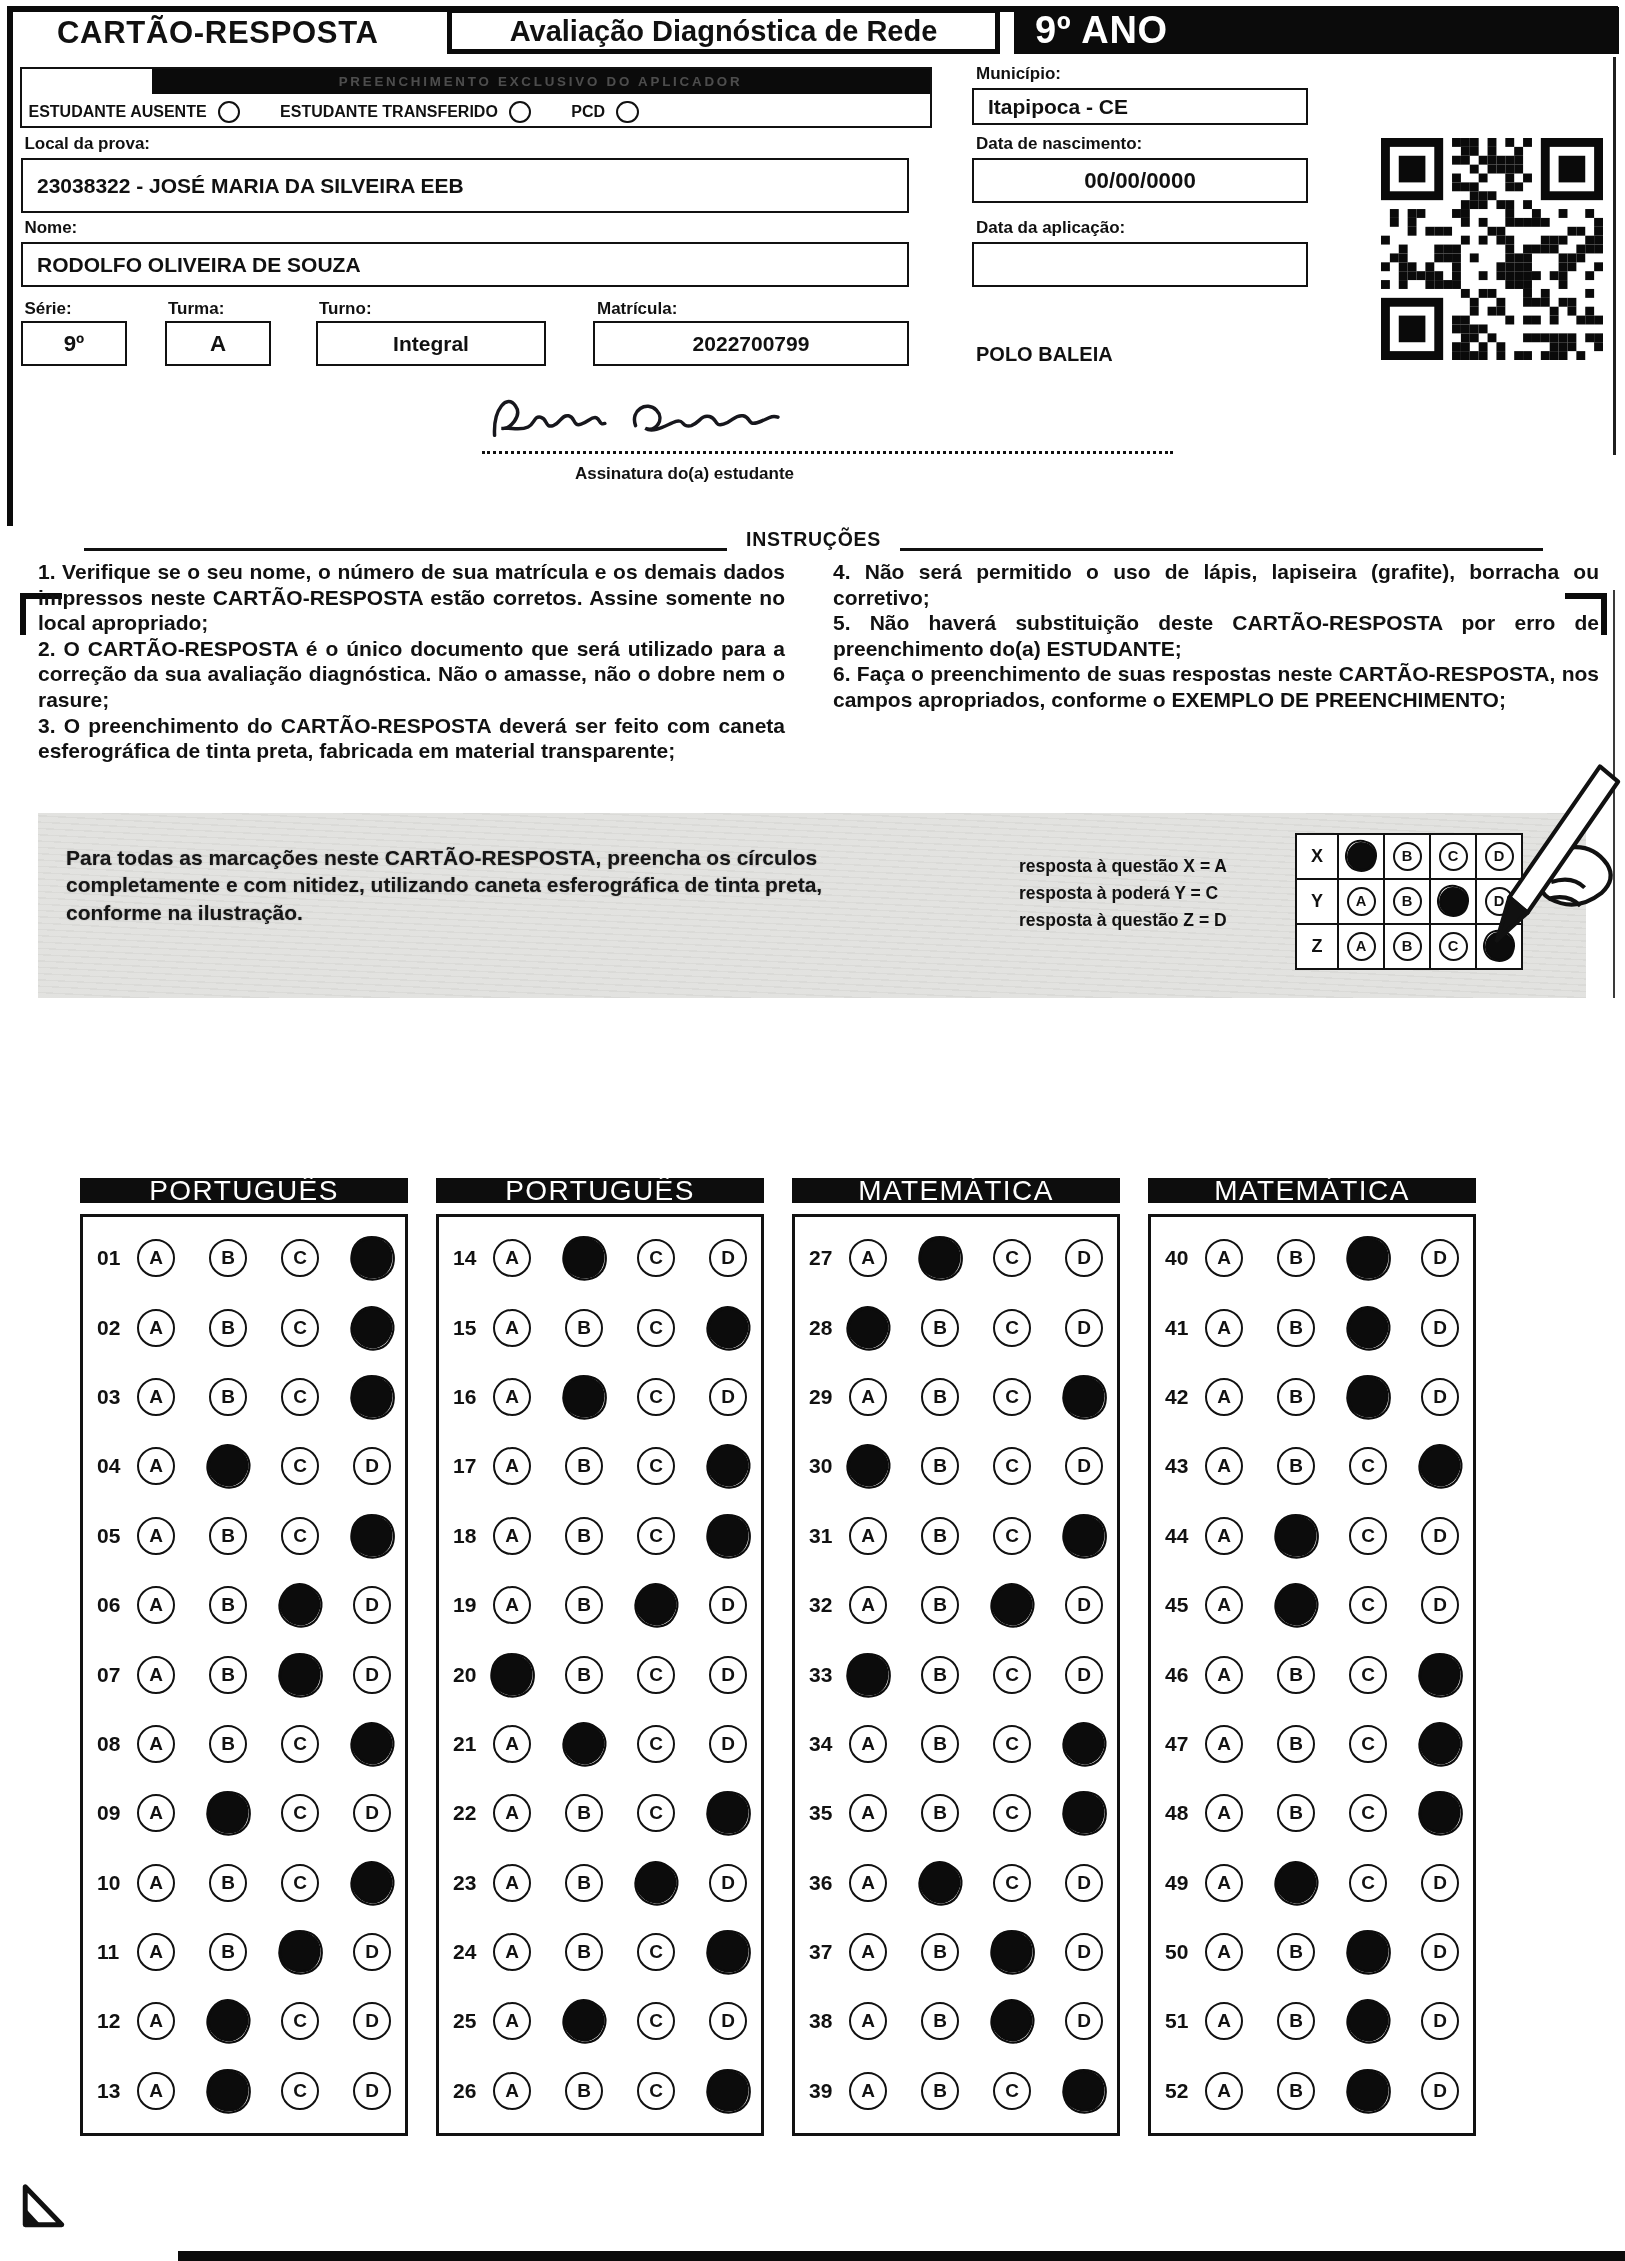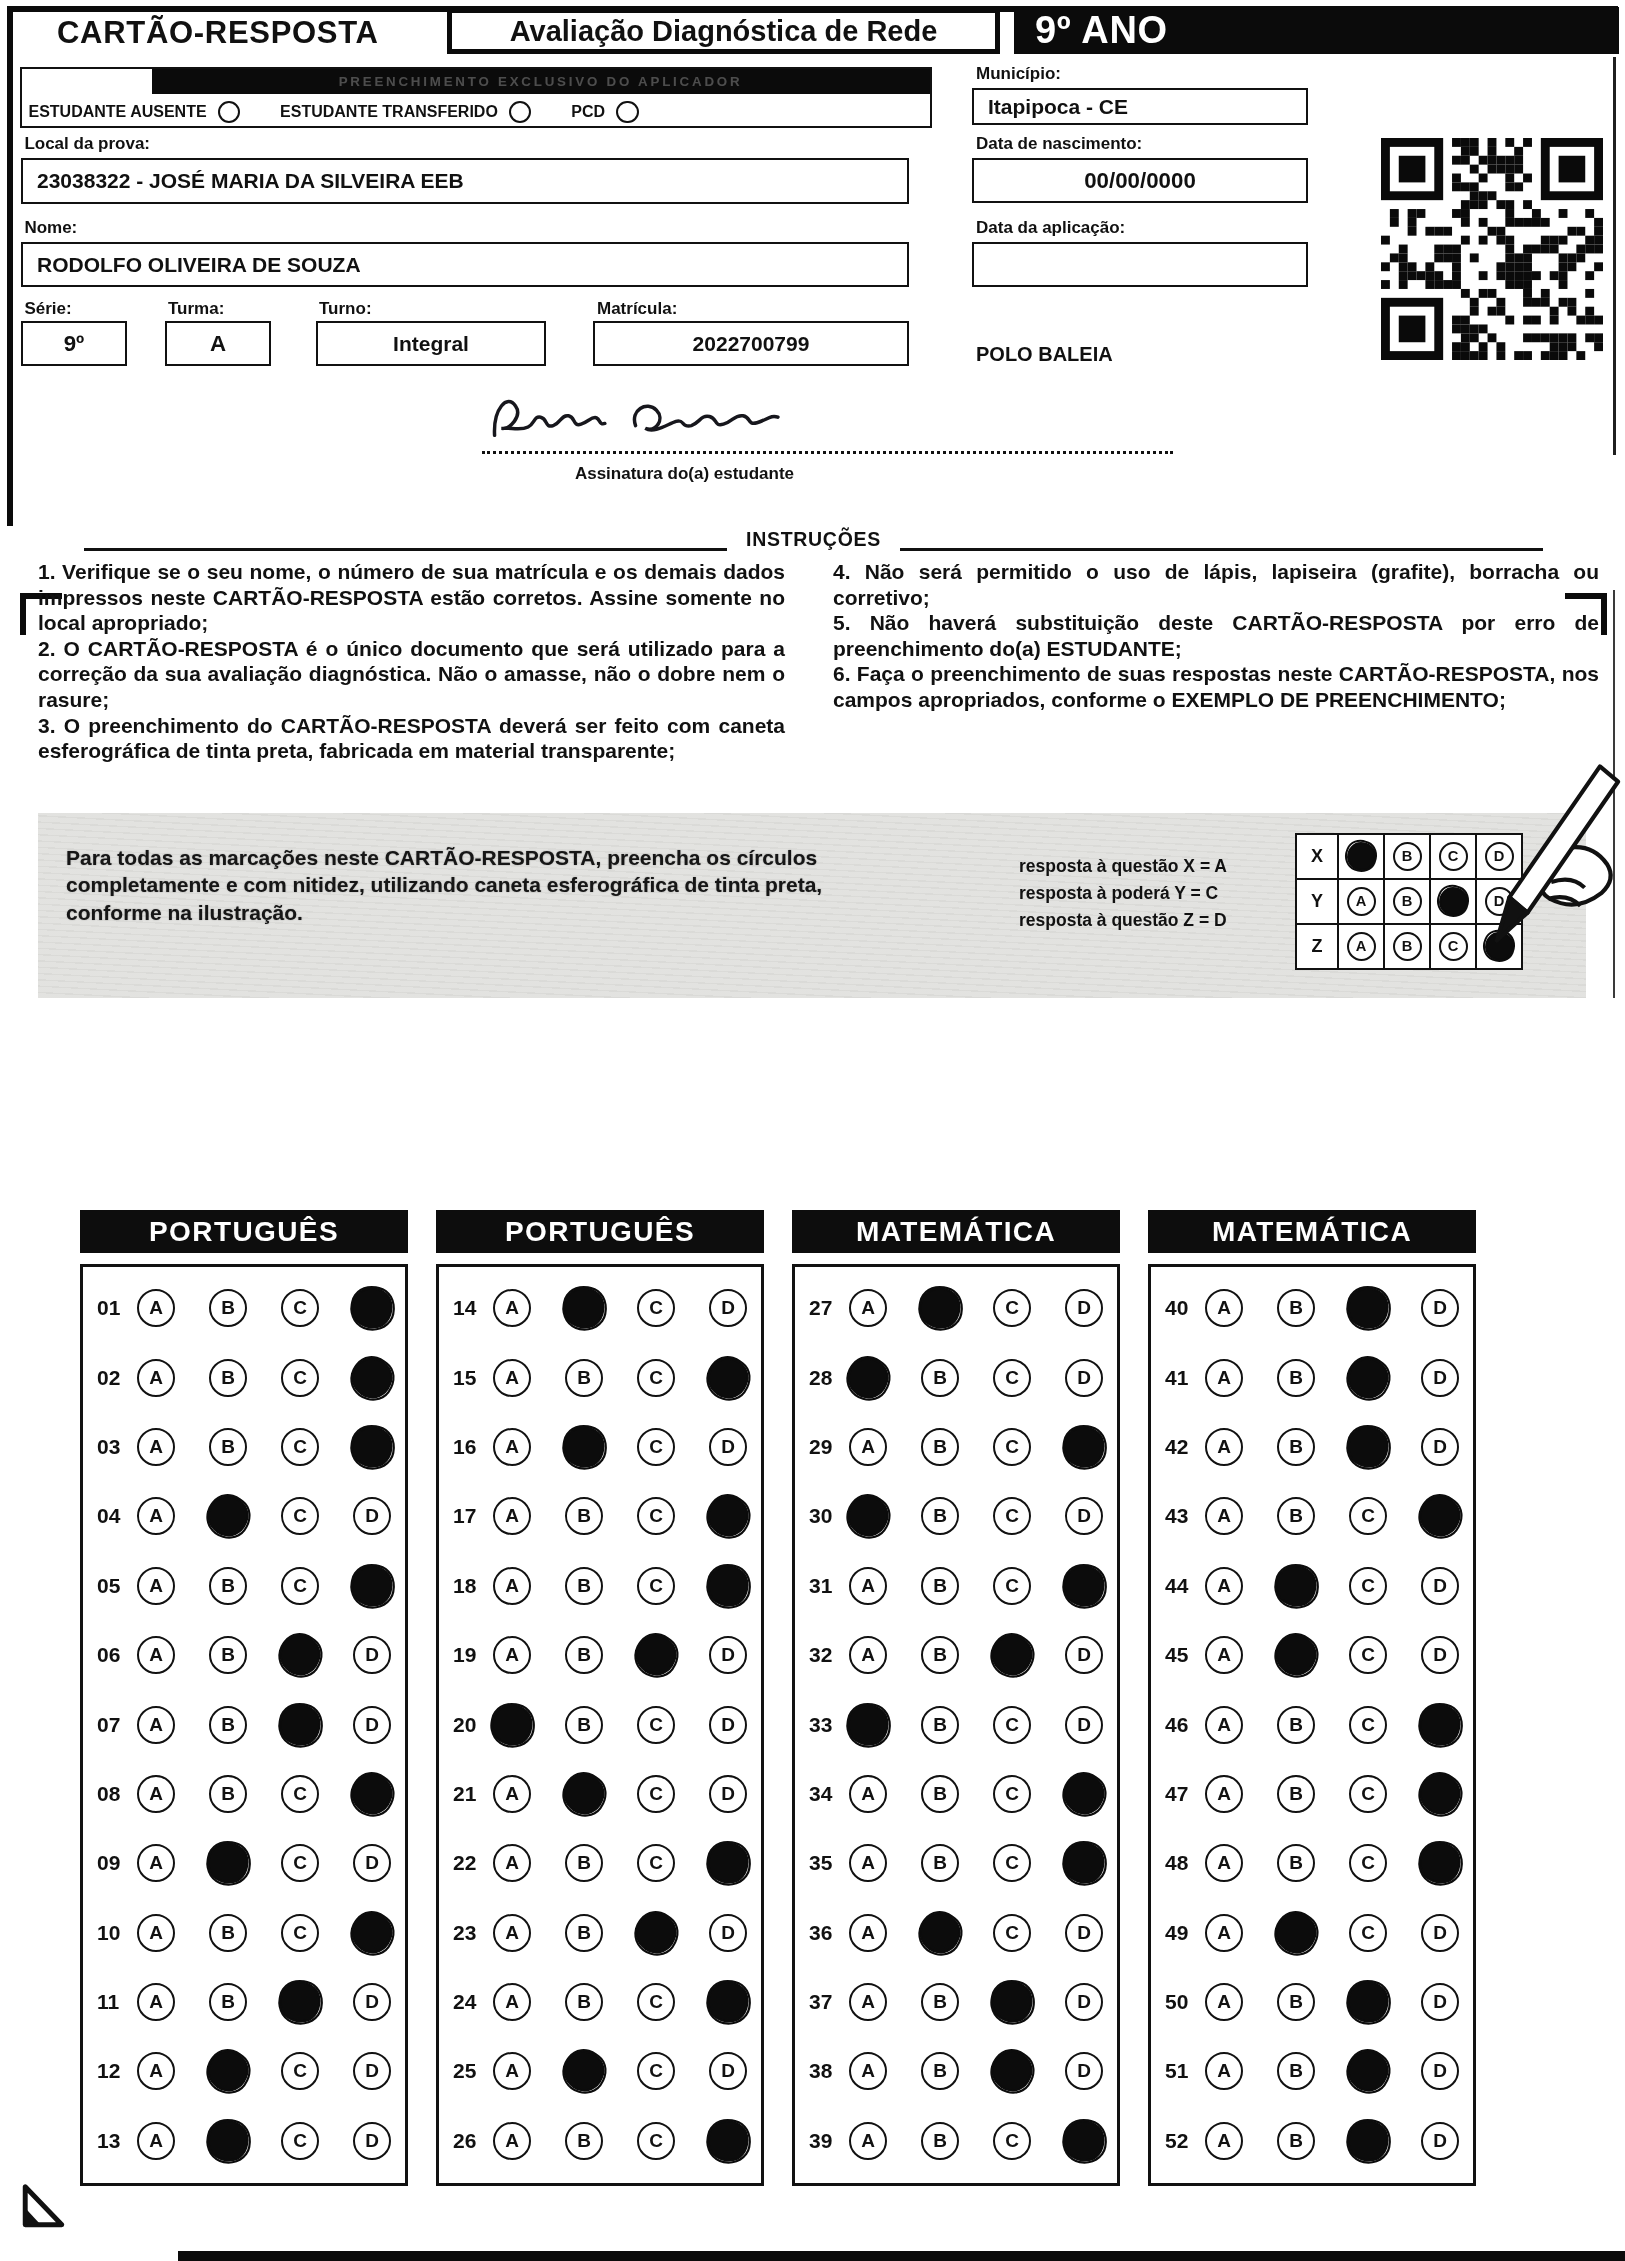--- a/index.html
+++ b/index.html
@@ -82,22 +82,22 @@
   .bubble.small{width:29px;height:29px;border-width:2.1px;font-size:14.7px;}
   .bubble.filled{background:#0c0c0c;border-color:#0c0c0c;color:transparent;
                  border-radius:48% 52% 46% 54%/52% 46% 54% 48%;}
   .bubble.filled::before{content:"";position:absolute;inset:-3.5px;border:2.8px solid #0c0c0c;
                  border-radius:50% 46% 54% 50%/46% 54% 48% 52%;transform:rotate(22deg);}
   .q-row:nth-child(even) .bubble.filled{transform:rotate(14deg) scale(1.07);}
   .q-row:nth-child(odd)  .bubble.filled{transform:rotate(-11deg) scale(1.09);}
 
   
   #sections{position:absolute;left:80px;top:1178px;display:grid;grid-template-columns:repeat(4,328px);column-gap:28px;}
-  .col-header{height:43px;background:#0d0d0d;color:#fff;display:flex;align-items:center;justify-content:center;
-              font-size:28px;font-weight:bold;letter-spacing:1.4px;margin-top:32px;}
+  .col-header{height:25px;background:#0d0d0d;color:#fff;display:flex;align-items:center;justify-content:center;
+              font-size:28px;font-weight:normal;letter-spacing:1.4px;}
   .col-box{margin-top:10.5px;border:3.5px solid #111;height:922px;padding:7px 14px;display:flex;flex-direction:column;background:#fff;}
   .q-row{flex:1;display:flex;align-items:center;}
   .q-num{width:40px;font-size:21px;font-weight:bold;}
   .q-bubbles{flex:1;display:flex;justify-content:space-between;align-items:center;}
 
   
   #bottom-bar{position:absolute;left:178px;top:2251px;width:1447px;height:10.5px;background:#0b0b0b;}
   #corner-mark{position:absolute;left:21px;top:2184px;width:45px;height:45px;}
 </style>
 </head>
@@ -132,21 +132,21 @@
           <span class="cb-circle"></span>
         </div>
         <div class="cb-item">
           <span class="cb-label">PCD</span>
           <span class="cb-circle"></span>
         </div>
       </div>
   </div>
 
   <div class="field-label" style="left:24.4px;top:134px">Local da prova:</div>
-  <div class="fbox" style="left:21px;top:158px;width:888px;height:46px">
+  <div class="fbox" style="left:21px;top:158px;width:888px;height:55px">
     <span class="val">23038322 - JOSÉ MARIA DA SILVEIRA EEB</span>
   </div>
   <div class="field-label" style="left:24.4px;top:218px">Nome:</div>
   <div class="fbox" style="left:21px;top:242px;width:888px;height:45px">
     <span class="val">RODOLFO OLIVEIRA DE SOUZA</span>
   </div>
 
   <div class="field-label" style="left:24.4px;top:299px">Série:</div>
   <div class="fbox center" style="left:21px;top:321px;width:106px;height:45px">
     <span class="val" style="font-size:22.3px">9º</span>

